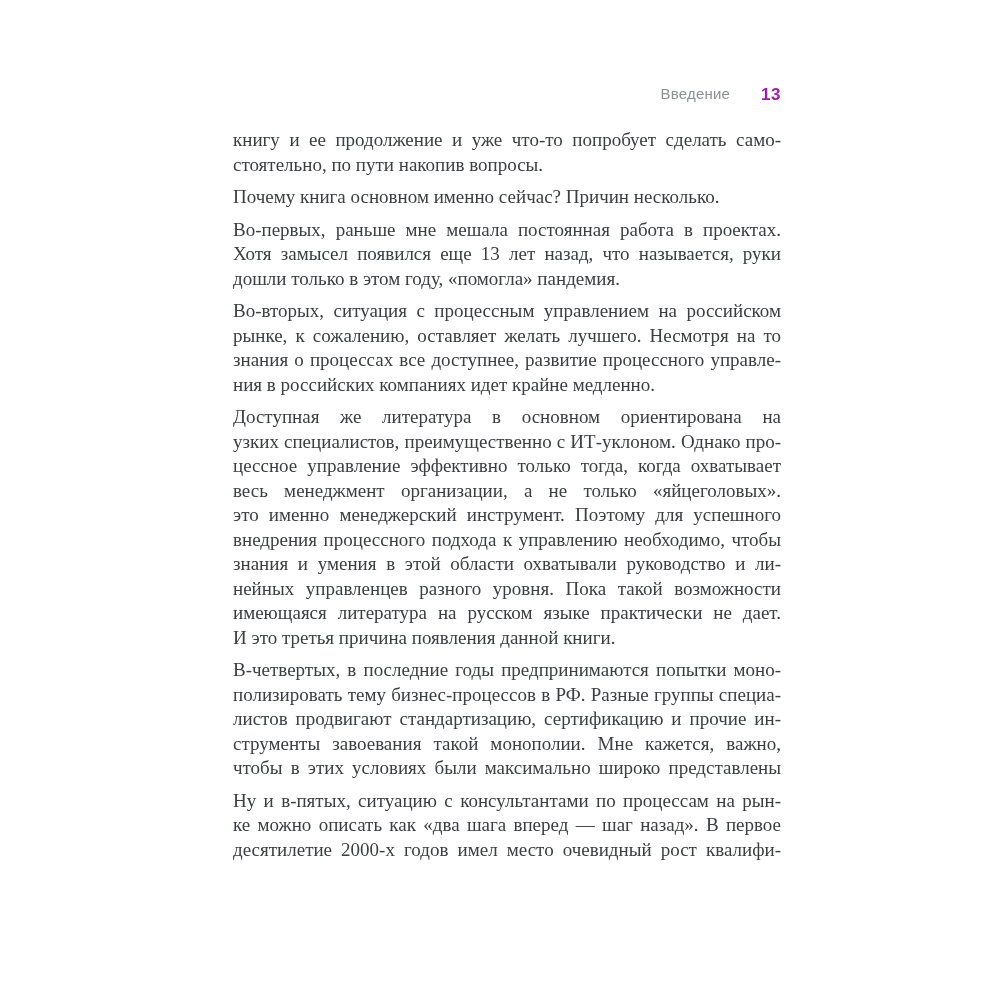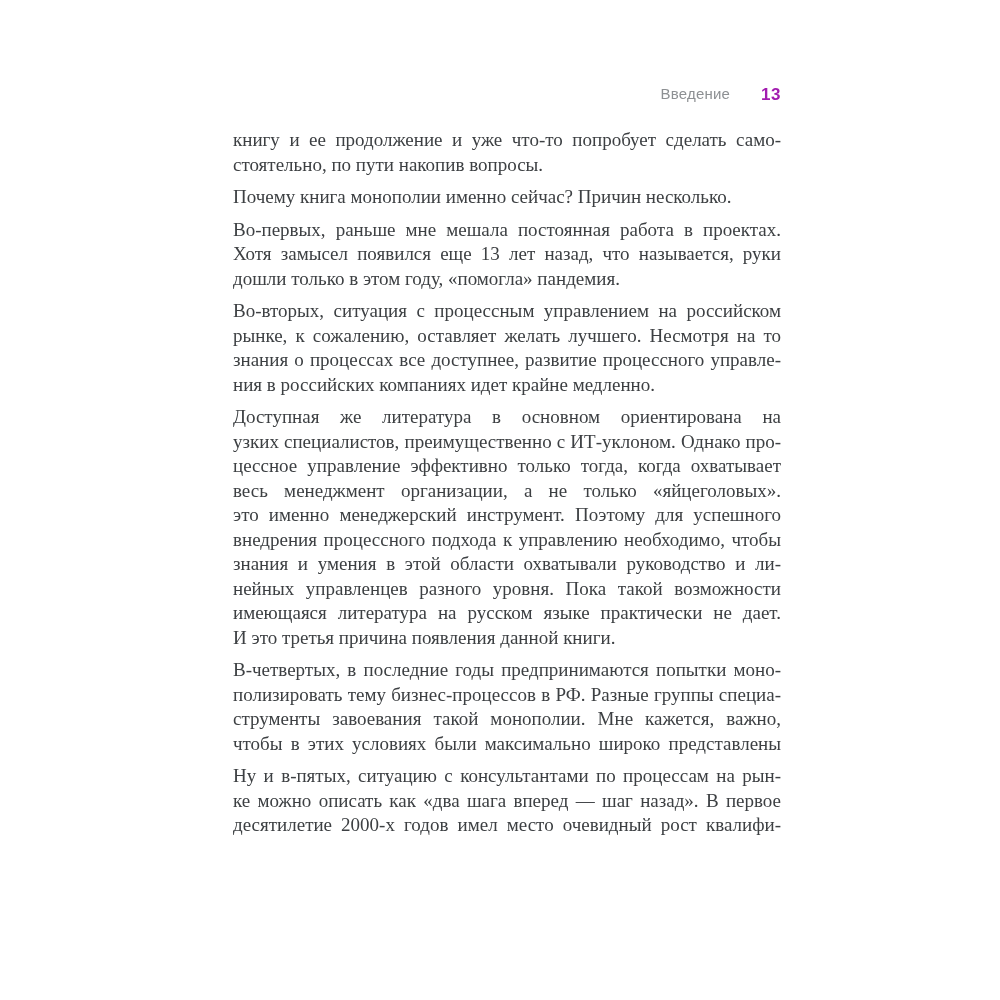--- a/index.html
+++ b/index.html
@@ -70,21 +70,21 @@
   </div>
 
   <div class="body-text">
 
     <div class="paragraph">
       <div class="line">книгу и ее продолжение и уже что-то попробует сделать само-</div>
       <div class="line para-end">стоятельно, по пути накопив вопросы.</div>
     </div>
 
     <div class="paragraph">
-      <div class="line para-end">Почему книга монополии именно сейчас? Причин несколько.</div>
+      <div class="line para-end">Почему книга основном именно сейчас? Причин несколько.</div>
     </div>
 
     <div class="paragraph">
       <div class="line">Во-первых, раньше мне мешала постоянная работа в проектах.</div>
       <div class="line">Хотя замысел появился еще 13 лет назад, что называется, руки</div>
       <div class="line para-end">дошли только в этом году, «помогла» пандемия.</div>
     </div>
 
     <div class="paragraph">
       <div class="line">Во-вторых, ситуация с процессным управлением на российском</div>
@@ -102,20 +102,21 @@
       <div class="line">внедрения процессного подхода к управлению необходимо, чтобы</div>
       <div class="line">знания и умения в этой области охватывали руководство и ли-</div>
       <div class="line">нейных управленцев разного уровня. Пока такой возможности</div>
       <div class="line">имеющаяся литература на русском языке практически не дает.</div>
       <div class="line para-end">И это третья причина появления данной книги.</div>
     </div>
 
     <div class="paragraph">
       <div class="line">В-четвертых, в последние годы предпринимаются попытки моно-</div>
       <div class="line">полизировать тему бизнес-процессов в РФ. Разные группы специа-</div>
+      <div class="line">листов продвигают стандартизацию, сертификацию и прочие ин-</div>
       <div class="line">струменты завоевания такой монополии. Мне кажется, важно,</div>
       <div class="line">чтобы в этих условиях были максимально широко представлены</div>
     </div>
 
     <div class="paragraph">
       <div class="line">Ну и в-пятых, ситуацию с консультантами по процессам на рын-</div>
       <div class="line">ке можно описать как «два шага вперед — шаг назад». В первое</div>
       <div class="line">десятилетие 2000-х годов имел место очевидный рост квалифи-</div>
     </div>
 

